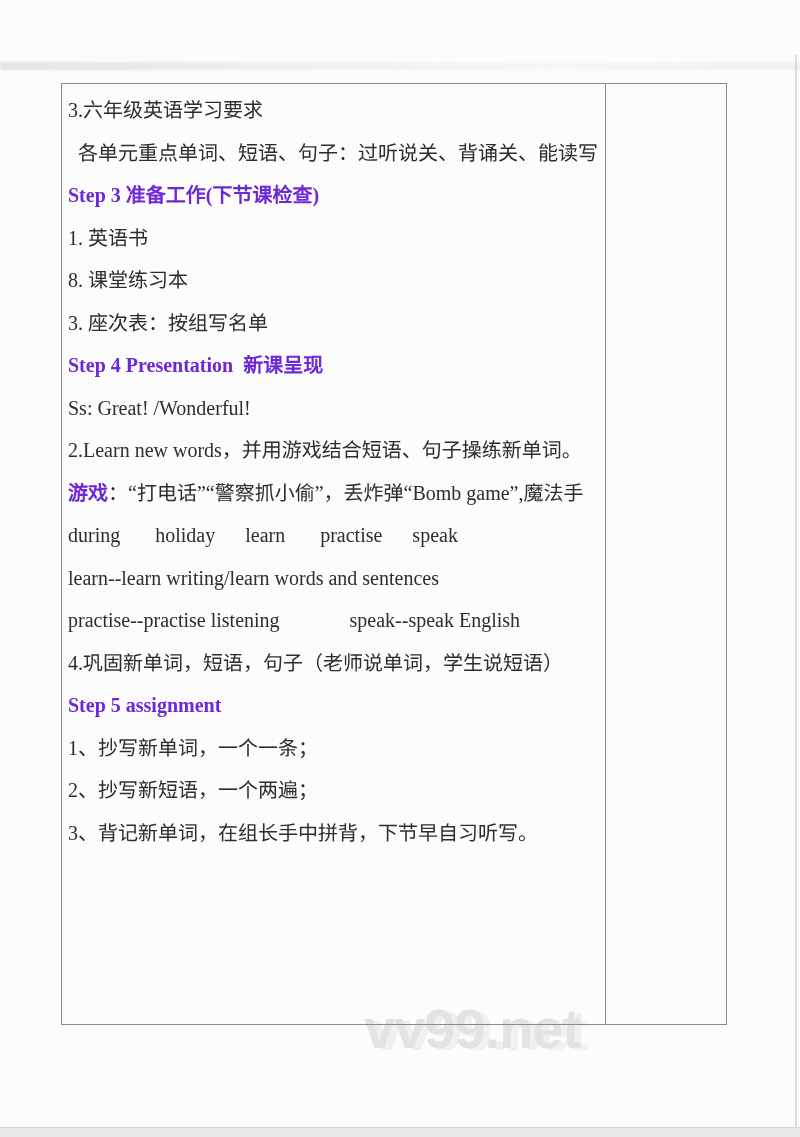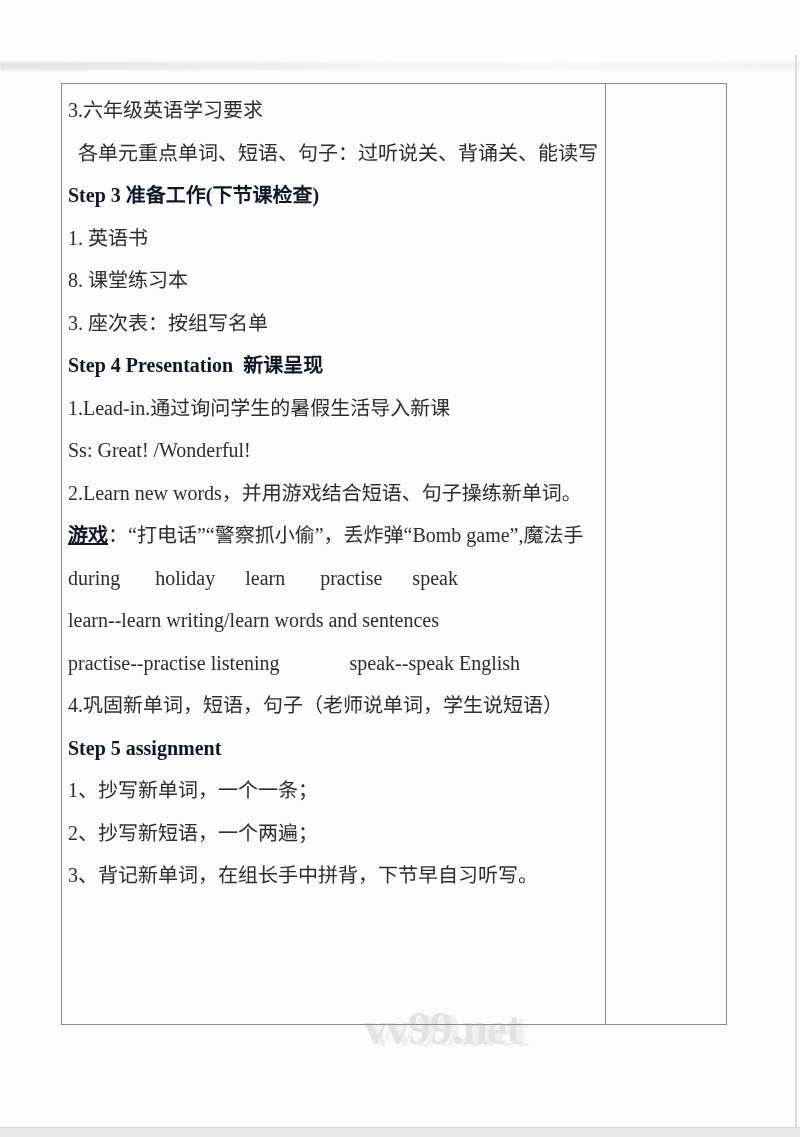--- a/index.html
+++ b/index.html
@@ -16,22 +16,22 @@
     background:linear-gradient(to right,
       rgba(175,175,175,.30), rgba(185,185,185,.14) 45%,
       rgba(190,190,190,.08) 70%, rgba(185,185,185,.16));
     filter:blur(1px);
     z-index:1;
   }
 
   
   .watermark{
     position:absolute;left:364px;top:995px;
-    font-family:Liberation Serif, serif;
-    font-weight:800;font-size:46px;line-height:67px;letter-spacing:-1px;
+    font-family:Liberation Sans, sans-serif;
+    font-weight:800;font-size:56px;line-height:67px;letter-spacing:-1px;
     color:#e3e3e5;
     text-shadow:7px 2px 0 rgba(238,238,240,.9);
     z-index:2;white-space:pre;
     user-select:none;
   }
 
   .lesson-table{
     position:absolute;left:61px;top:83px;width:666px;height:942px;
     border:1px solid #8a8a8a;
     display:flex;box-sizing:border-box;
@@ -43,22 +43,22 @@
     color:#2d2d2d;
   }
   .cell-right{
     flex:1;border-left:1px solid #8a8a8a;
     background:transparent;
   }
   .line{
     height:42.5px;line-height:42.5px;
     font-size:20px;white-space:pre;color:#2d2d2d;
   }
-  .line .b{font-weight:bold;color:#0f172a;}
-  .line .u{text-decoration:underline;margin-top:43px;}
+  .line .b{font-weight:bold;color:#6d28d9;}
+  .line .u{margin-top:43px;}
 
   
   .edge-right{
     position:absolute;top:55px;right:3px;width:2px;height:1082px;
     background:#dcdcdc;z-index:1;
   }
 
   
   .bottom-strip{
     position:absolute;left:0;bottom:0;width:100%;height:10px;
@@ -77,21 +77,20 @@
 
   <div class="lesson-table">
     <div class="cell-main" id="content-cell">
         <div class="line"><span>3.六年级英语学习要求</span></div>
         <div class="line"><span>  各单元重点单词、短语、句子：过听说关、背诵关、能读写</span></div>
         <div class="line"><span class="b">Step 3 准备工作(下节课检查)</span></div>
         <div class="line"><span>1. 英语书</span></div>
         <div class="line"><span>8. 课堂练习本</span></div>
         <div class="line"><span>3. 座次表：按组写名单</span></div>
         <div class="line"><span class="b">Step 4 Presentation  新课呈现</span></div>
-        <div class="line"><span>1.Lead-in.通过询问学生的暑假生活导入新课</span></div>
         <div class="line"><span>Ss: Great! /Wonderful!</span></div>
         <div class="line"><span>2.Learn new words，并用游戏结合短语、句子操练新单词。</span></div>
         <div class="line"><span class="b u">游戏</span><span>：“打电话”“警察抓小偷”，丢炸弹“Bomb game”,魔法手</span></div>
         <div class="line"><span>during       holiday      learn       practise      speak</span></div>
         <div class="line"><span>learn--learn writing/learn words and sentences</span></div>
         <div class="line"><span>practise--practise listening              speak--speak English</span></div>
         <div class="line"><span>4.巩固新单词，短语，句子（老师说单词，学生说短语）</span></div>
         <div class="line"><span class="b">Step 5 assignment</span></div>
         <div class="line"><span>1、抄写新单词，一个一条；</span></div>
         <div class="line"><span>2、抄写新短语，一个两遍；</span></div>

